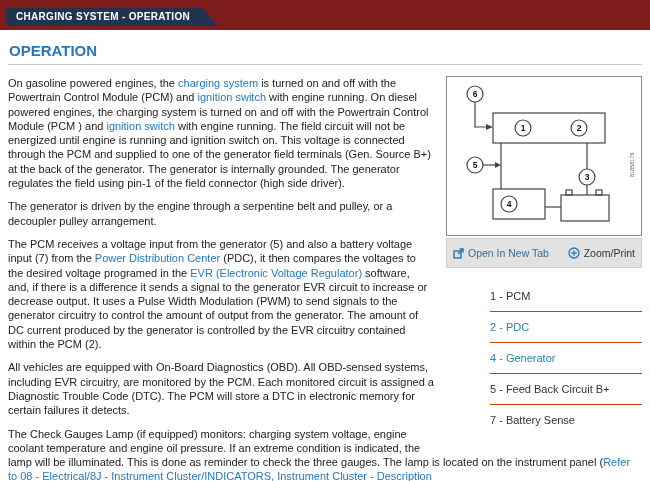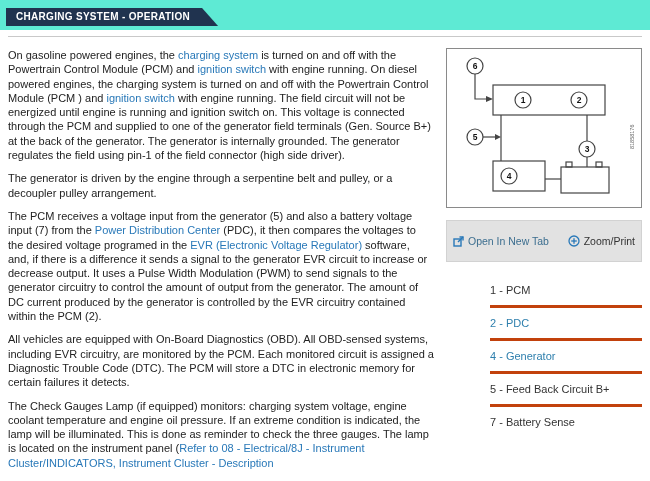--- a/index.html
+++ b/index.html
@@ -4,58 +4,58 @@
 <style>
   * { box-sizing: border-box; }
   html,body { margin:0; padding:0; }
   body {
     width:650px; min-height:481px;
     background:#ffffff;
     font-family:"Liberation Sans", sans-serif;
     color:#222;
     overflow:hidden;
   }
-  .topstrip { background:#5eead4; height:30px; }
+  .topstrip { background:#7f1d1d; height:30px; }
   .crumbbar {
     display:inline-block;
     margin:8px 0 0 6px;
     background:#20334f;
     color:#fff;
     font-size:10px;
     font-weight:bold;
     letter-spacing:.3px;
     padding:3px 28px 4px 10px;
     clip-path: polygon(0 0, calc(100% - 16px) 0, 100% 100%, 0 100%);
   }
   .content { padding:6px 8px 0 8px; }
   .pagetitle { color:#2878b8; font-size:15px; font-weight:bold; margin:6px 0 5px 1px; }
   hr.rule { border:none; border-top:1px solid #c9c9c9; margin:0 0 11px 0; }
 
   .rightcol { float:right; width:196px; margin:0 0 6px 12px; }
   .figbox { border:1px solid #8a8a8a; background:#fff; height:160px; }
   .figbox svg { display:block; }
   .figctrl {
-    margin-top:12px;
+    margin-top:2px;
     background:#e2e2e2;
     border:1px solid #d2d2d2;
     display:flex; justify-content:space-between; align-items:center;
-    padding:14px 6px;
+    padding:8px 6px;
     font-size:10.5px;
     gap:8px;
   }
   .ctrl { display:flex; align-items:center; gap:4px; text-decoration:none; cursor:pointer; }
   .ctrl.left  { color:#3c6e8f; }
   .ctrl.right { color:#333; }
   .ctrl svg { display:block; }
 
   .legend { list-style:none; margin:13px 0 0 0; padding:0 0 0 44px; }
   .legend li {
     font-size:11px; color:#333;
     padding:9px 0 9px 0;
-    border-bottom:3px solid #c2410c;
+    border-bottom:1px solid #c2410c;
   }
   .legend li:last-child { border-bottom:none; }
   .legend li.linky { color:#2e7fad; cursor:pointer; }
 
   #article-body p {
     font-size:11px;
     line-height:1.3;
     margin:0 0 9px 0;
     color:#222;
   }
@@ -66,20 +66,21 @@
 </head>
 <body>
 
 <div class="topstrip">
   <div class="crumbbar">
     <span>CHARGING SYSTEM - OPERATION</span>
   </div>
 </div>
 
 <div class="content">
+  <div class="pagetitle">OPERATION</div>
   <hr class="rule">
 
   <div class="flow">
     <div class="rightcol">
 
       <div class="figbox">
         <svg width="194" height="158" viewBox="0 0 194 158">
           <g fill="none" stroke="#444" stroke-width="1.2">
 
             <polyline points="28,25 28,50 39,50"></polyline>

